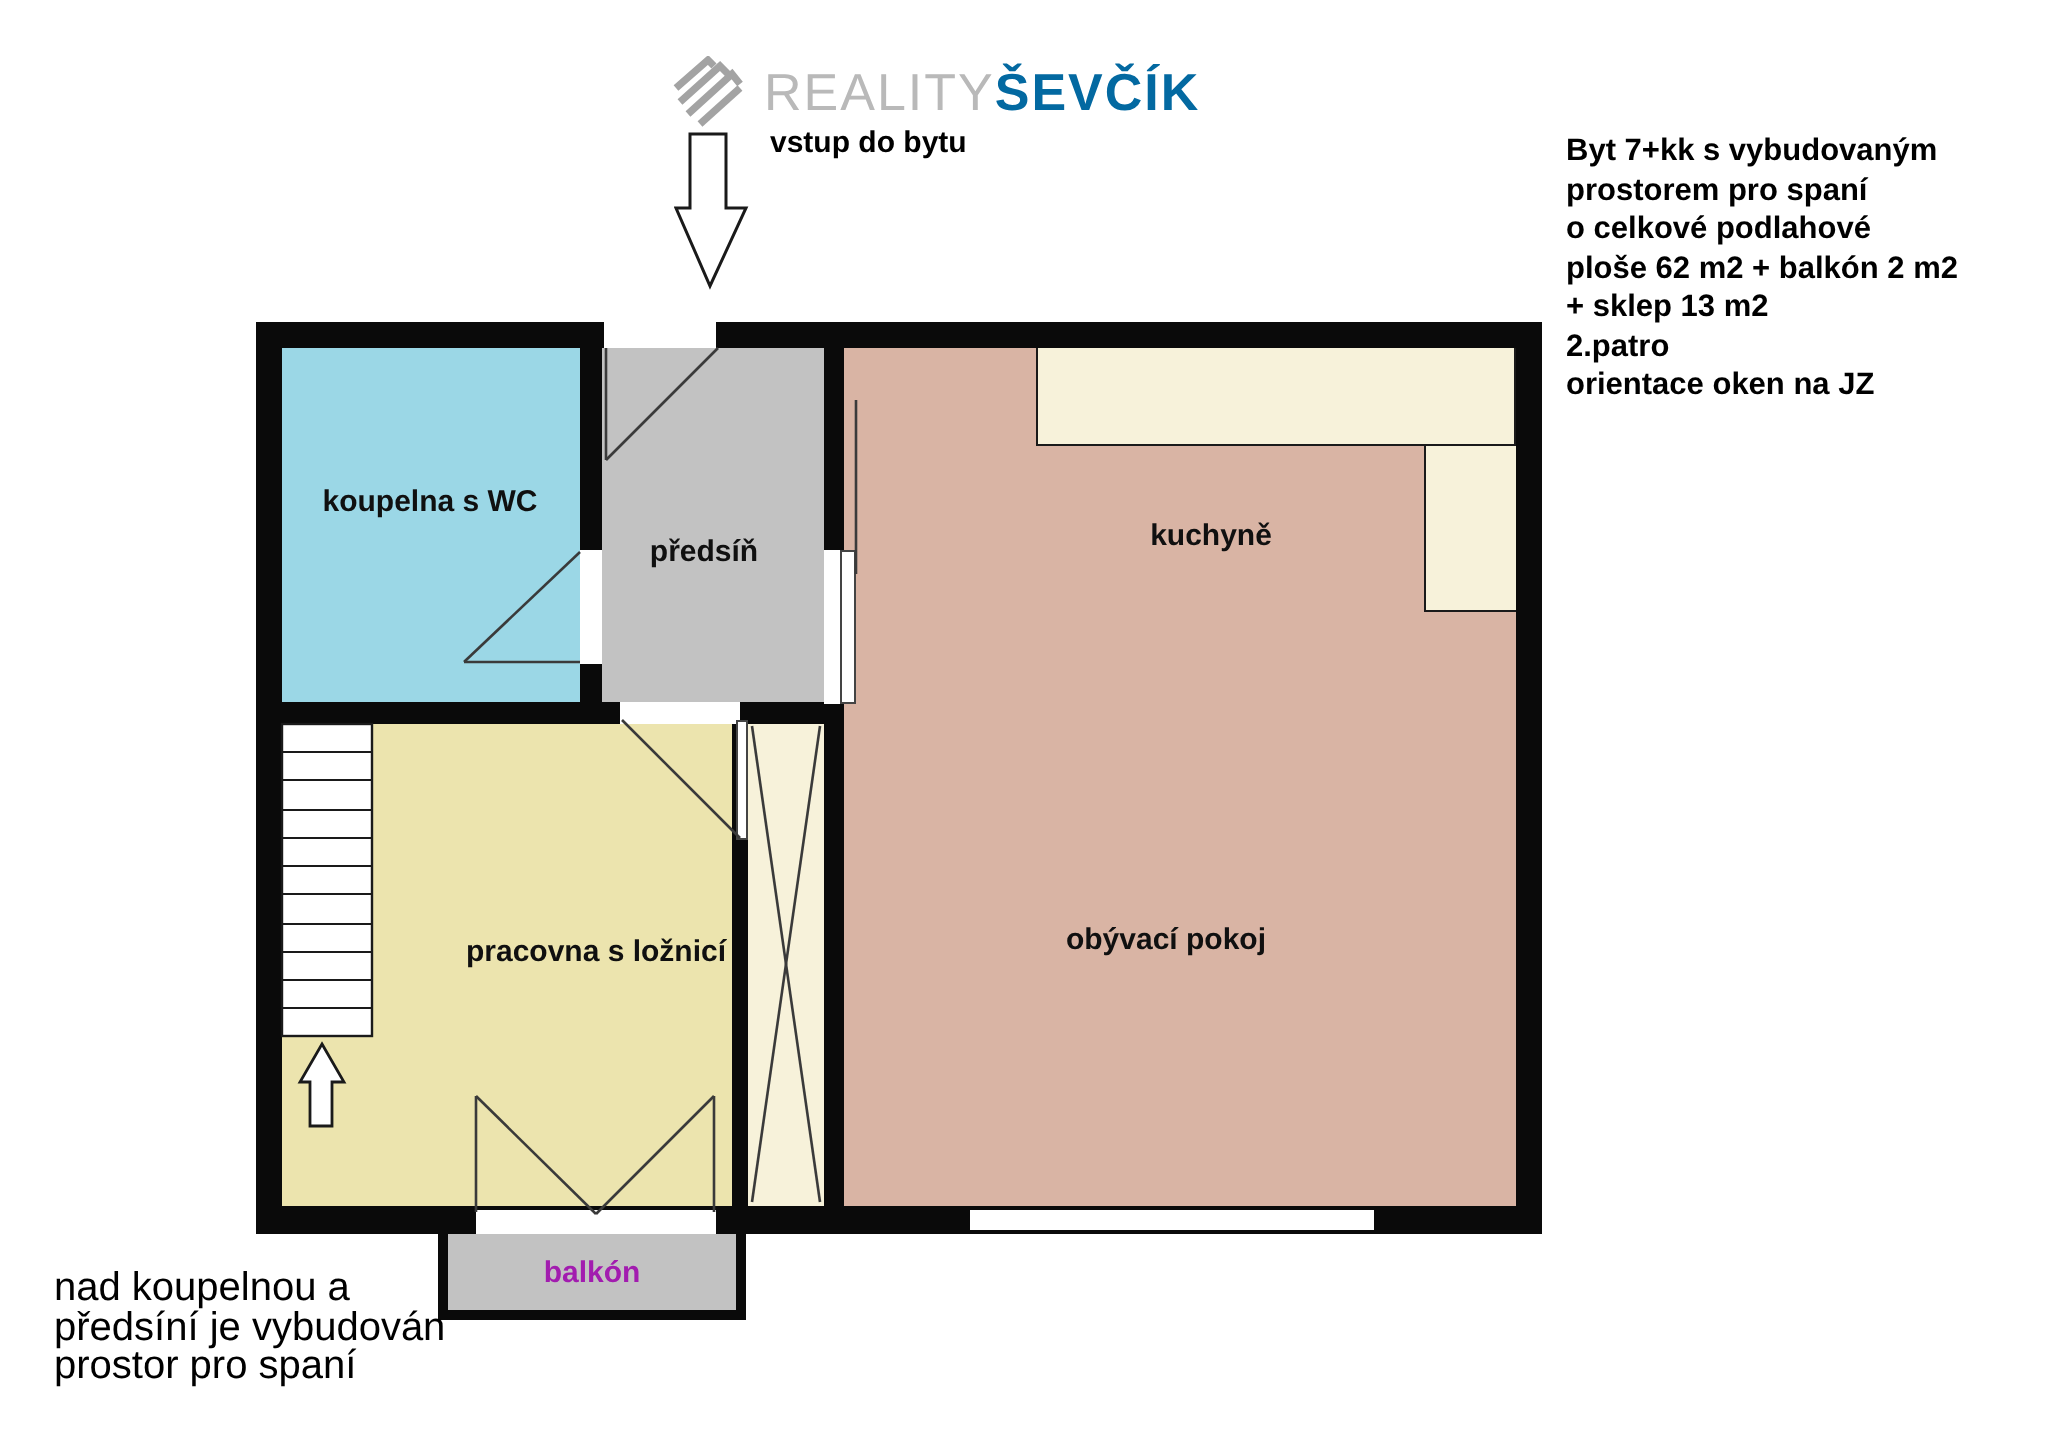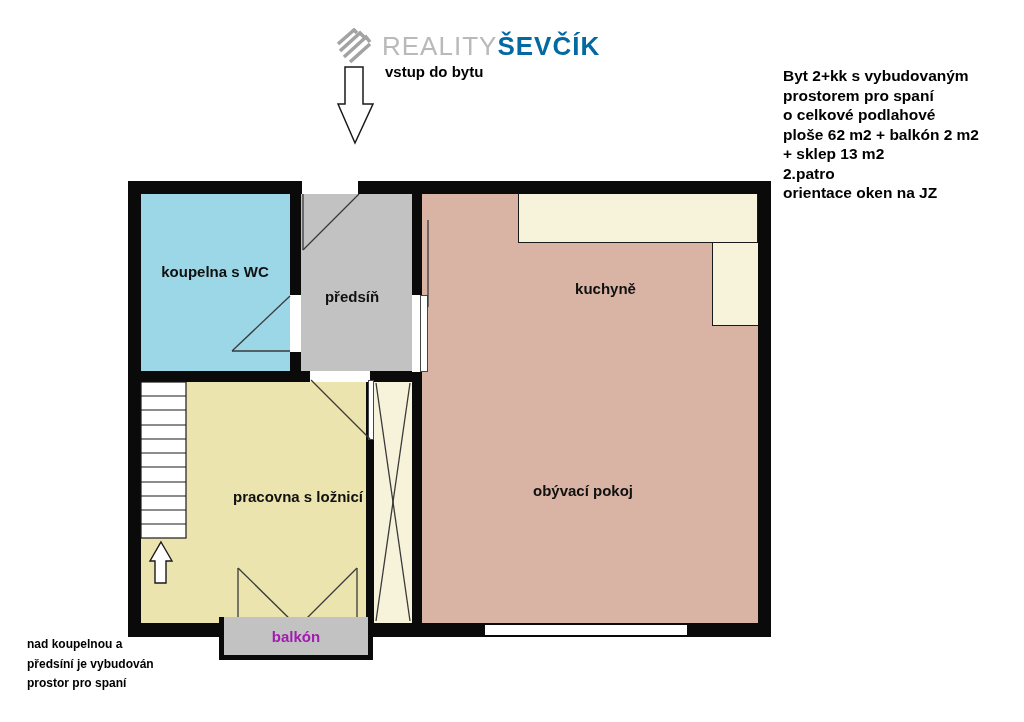--- a/index.html
+++ b/index.html
@@ -12,21 +12,21 @@
   .logo svg{display:block;margin-right:8px;}
   .logo-text{font-size:26px;letter-spacing:1px;white-space:nowrap;line-height:38px;}
   .logo-light{color:#b9b9b9;font-weight:normal;}
   .logo-bold{color:#0369a1;font-weight:bold;}
   .entrance-label{position:absolute;left:385px;top:63px;font-size:15px;font-weight:bold;}
   .down-arrow{position:absolute;left:337px;top:66px;}
   
   .info{position:absolute;left:783px;top:66px;font-size:15.5px;font-weight:bold;line-height:19.5px;white-space:nowrap;}
   .info div{display:block;}
   
-  .note{position:absolute;left:27px;top:635px;font-size:12px;font-weight:bold;line-height:19.5px;white-space:nowrap;}
+  .note{position:absolute;left:27px;top:635px;font-size:20px;font-weight:normal;line-height:19.5px;white-space:nowrap;}
   
   .plan{position:absolute;left:128px;top:161px;width:643px;height:456px;}
   .room,.opening,.counter{position:absolute;box-sizing:border-box;}
   .room-bathroom{left:13px;top:13px;width:149px;height:177px;}
   .room-hall{left:173px;top:13px;width:111px;height:177px;}
   .room-kitchen{left:294px;top:13px;width:336px;height:429px;}
   .room-study{left:13px;top:201px;width:225px;height:241px;}
   .room-wardrobe{left:246px;top:201px;width:38px;height:241px;}
   .counter-top{left:390px;top:13px;width:240px;height:49px;border:1px solid #1a1a1a;border-top:none;}
   .counter-right{left:584px;top:61px;width:46px;height:84px;border:1px solid #1a1a1a;border-right:none;}
@@ -74,30 +74,30 @@
     <div class="logo-text"><span class="logo-light">REALITY</span><span class="logo-bold">ŠEVČÍK</span></div>
   </div>
 
   <div class="entrance-label">vstup do bytu</div>
 
   <svg class="down-arrow" width="38" height="80" viewBox="0 0 38 80">
     <polygon points="8,1 26,1 26,38 36,38 18,77 1,38 8,38" fill="#ffffff" stroke="#1a1a1a" stroke-width="1.5"></polygon>
   </svg>
 
   <div class="info">
-    <div>Byt 2+kk s vybudovaným</div>
+    <div>Byt 7+kk s vybudovaným</div>
     <div>prostorem pro spaní</div>
     <div>o celkové podlahové</div>
     <div>ploše 62 m2 + balkón 2 m2</div>
     <div>+ sklep 13 m2</div>
     <div>2.patro</div>
     <div>orientace oken na JZ</div>
   </div>
 
-  <div class="plan" style="background-color: rgb(10, 10, 10); margin-top: 20px;">
+  <div class="plan" style="background-color: rgb(10, 10, 10);">
 
     <div class="room room-bathroom" style="background-color: rgb(155, 215, 230);"></div>
     <div class="room room-hall" style="background-color: rgb(194, 194, 194);"></div>
     <div class="room room-kitchen" style="background-color: rgb(217, 180, 164);"></div>
     <div class="room room-study" style="background-color: rgb(236, 228, 174);"></div>
     <div class="room room-wardrobe" style="background-color: rgb(247, 242, 218);"></div>
 
     <div class="counter counter-top" style="background-color: rgb(247, 242, 218);"></div>
     <div class="counter counter-right" style="background-color: rgb(247, 242, 218);"></div>
 

